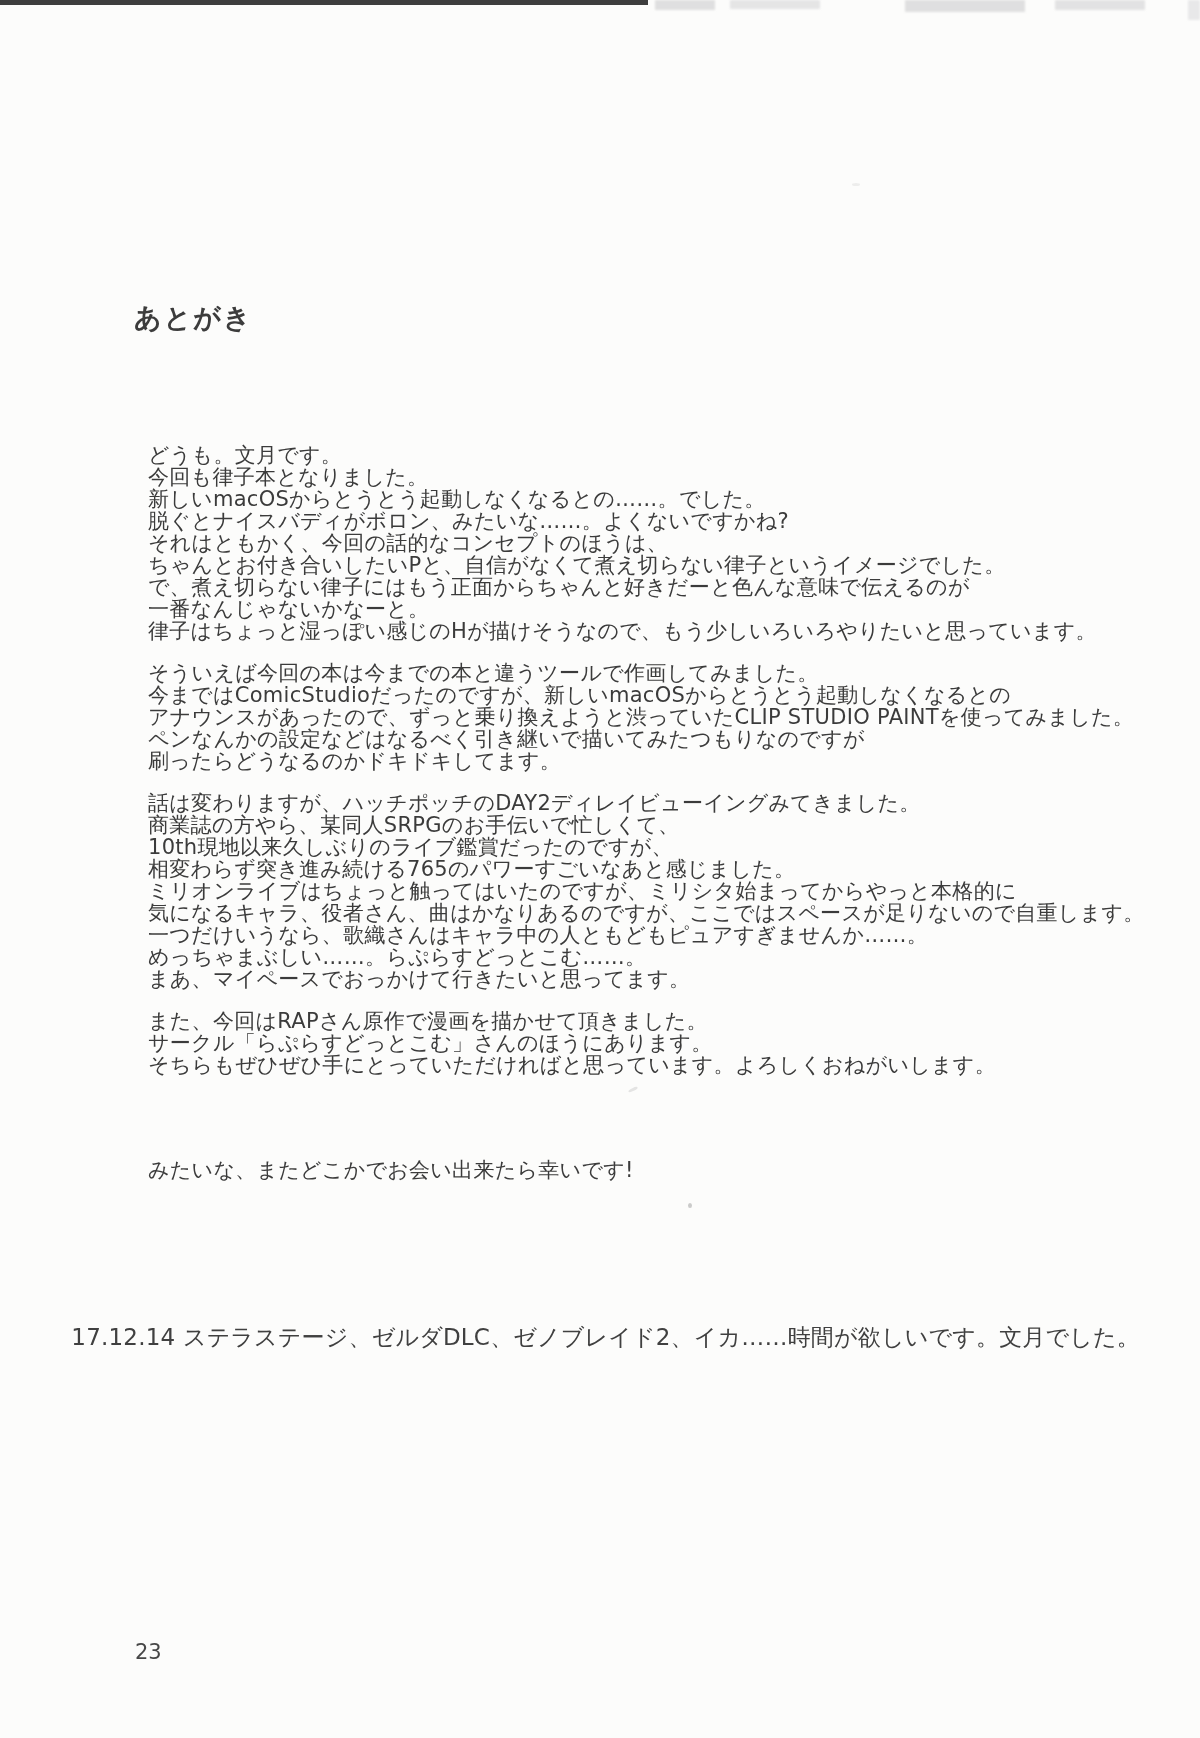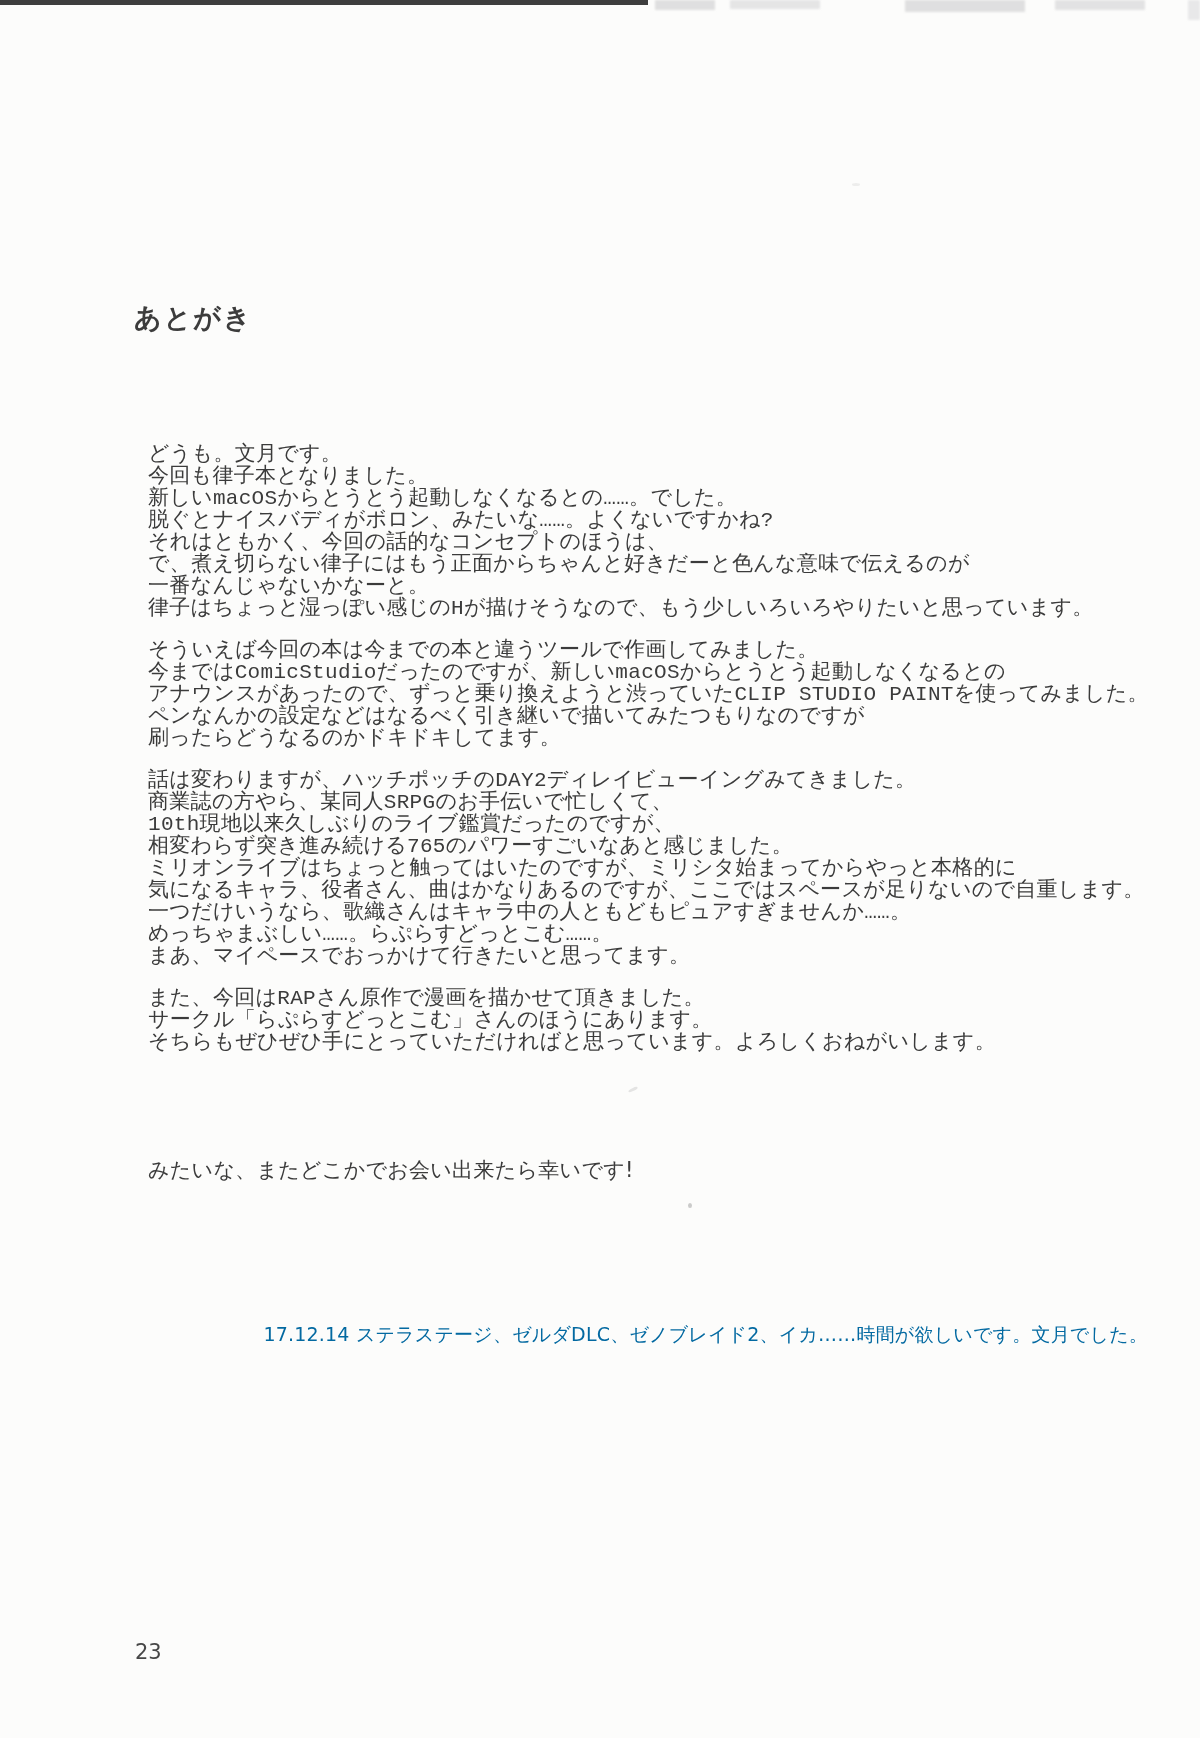--- a/index.html
+++ b/index.html
@@ -55,39 +55,39 @@
     position: absolute;
     left: 148px;
     top: 444px;
     width: 1010px;
     font-size: 21px;
     line-height: 22px;
     letter-spacing: 0.3px;
     color: #3b3b3b;
   }
   .paragraph { margin: 0 0 20px 0; }
-  .line { white-space: nowrap; font-family: Liberation Mono, monospace; }
+  .line { white-space: nowrap; }
 
   .closing {
     position: absolute;
     left: 148px;
     top: 1156px;
     font-size: 21px;
     letter-spacing: 0.3px;
     color: #3b3b3b;
     white-space: nowrap;
   }
 
   .date-line {
     position: absolute;
-    right: 52px;
+    right: 60px;
     top: 1322px;
-    font-size: 19px;
+    font-size: 23px;
     letter-spacing: 0.2px;
-    color: #0369a1;
+    color: #404040;
     white-space: nowrap;
   }
 
   .page-number {
     position: absolute;
     left: 100px;
     top: 1640px;
     font-size: 21px;
     color: #474747;
     margin-left: 35px;
@@ -111,20 +111,21 @@
 
   <h1 class="heading">あとがき</h1>
 
   <div class="body-text">
       <div class="paragraph">
         <div class="line">どうも。文月です。</div>
         <div class="line">今回も律子本となりました。</div>
         <div class="line">新しいmacOSからとうとう起動しなくなるとの……。でした。</div>
         <div class="line">脱ぐとナイスバディがボロン、みたいな……。よくないですかね?</div>
         <div class="line">それはともかく、今回の話的なコンセプトのほうは、</div>
+        <div class="line">ちゃんとお付き合いしたいPと、自信がなくて煮え切らない律子というイメージでした。</div>
         <div class="line">で、煮え切らない律子にはもう正面からちゃんと好きだーと色んな意味で伝えるのが</div>
         <div class="line">一番なんじゃないかなーと。</div>
         <div class="line">律子はちょっと湿っぽい感じのHが描けそうなので、もう少しいろいろやりたいと思っています。</div>
       </div>
       <div class="paragraph">
         <div class="line">そういえば今回の本は今までの本と違うツールで作画してみました。</div>
         <div class="line">今まではComicStudioだったのですが、新しいmacOSからとうとう起動しなくなるとの</div>
         <div class="line">アナウンスがあったので、ずっと乗り換えようと渋っていたCLIP STUDIO PAINTを使ってみました。</div>
         <div class="line">ペンなんかの設定などはなるべく引き継いで描いてみたつもりなのですが</div>
         <div class="line">刷ったらどうなるのかドキドキしてます。</div>

